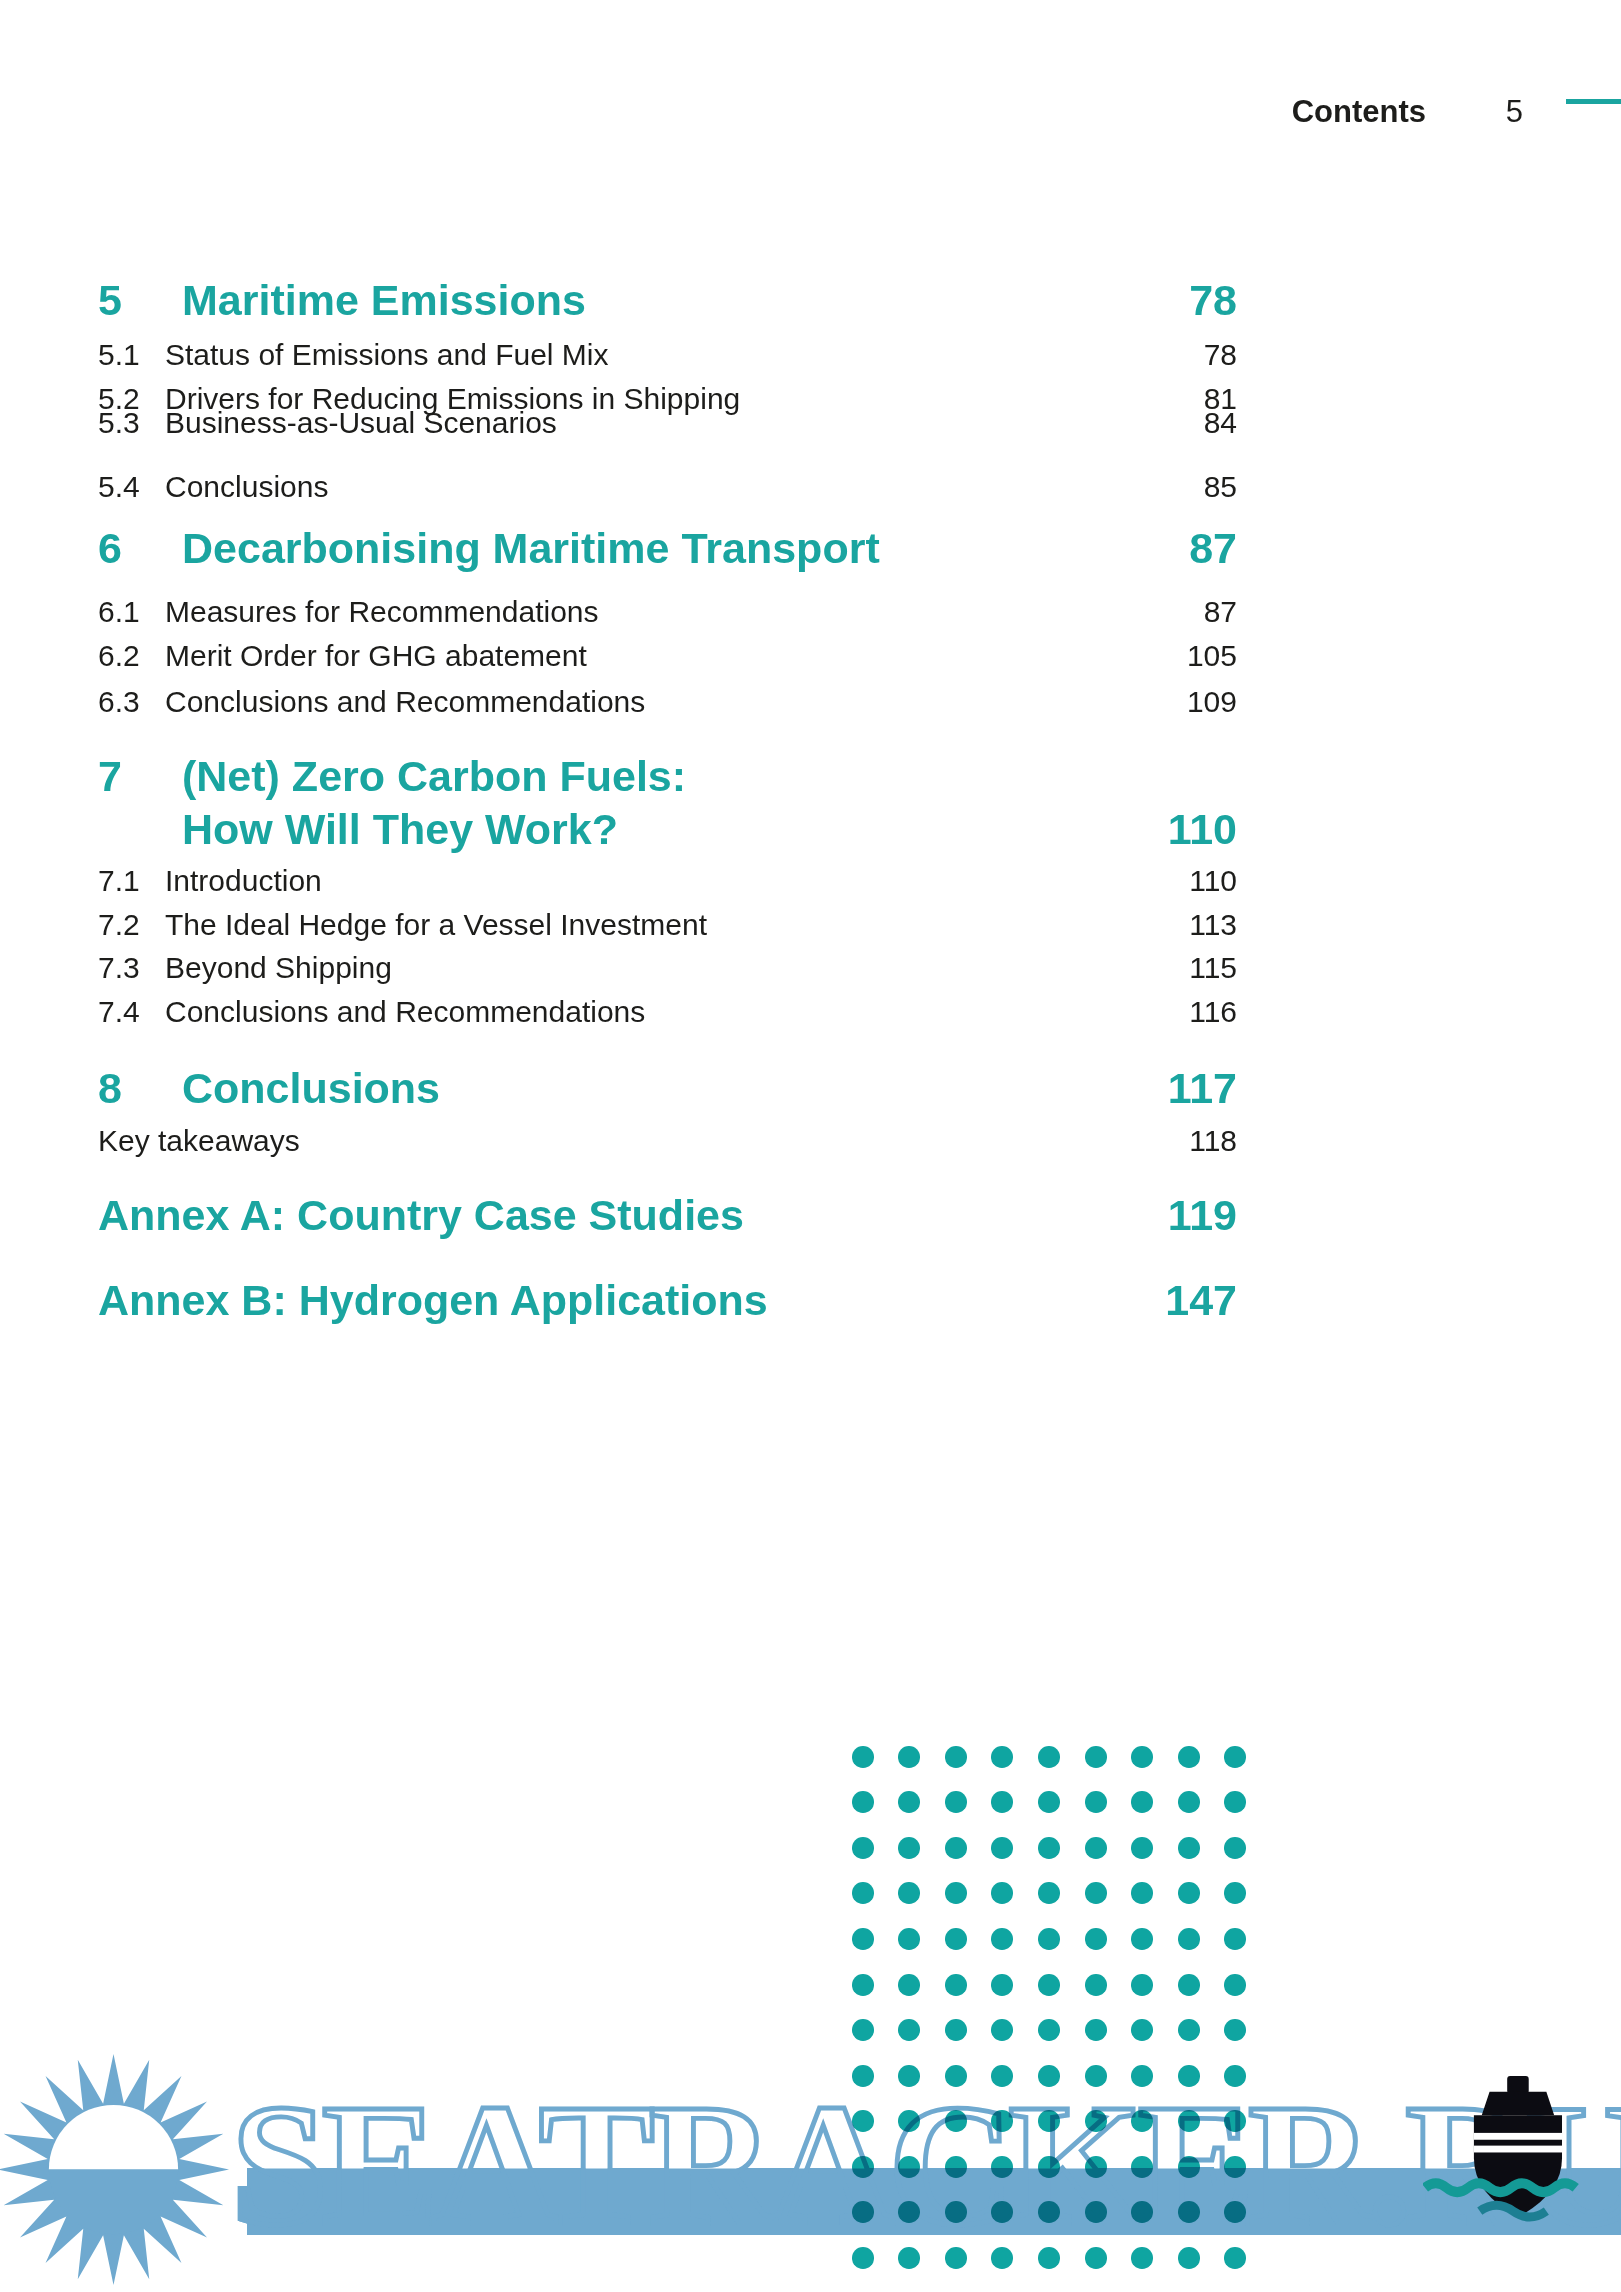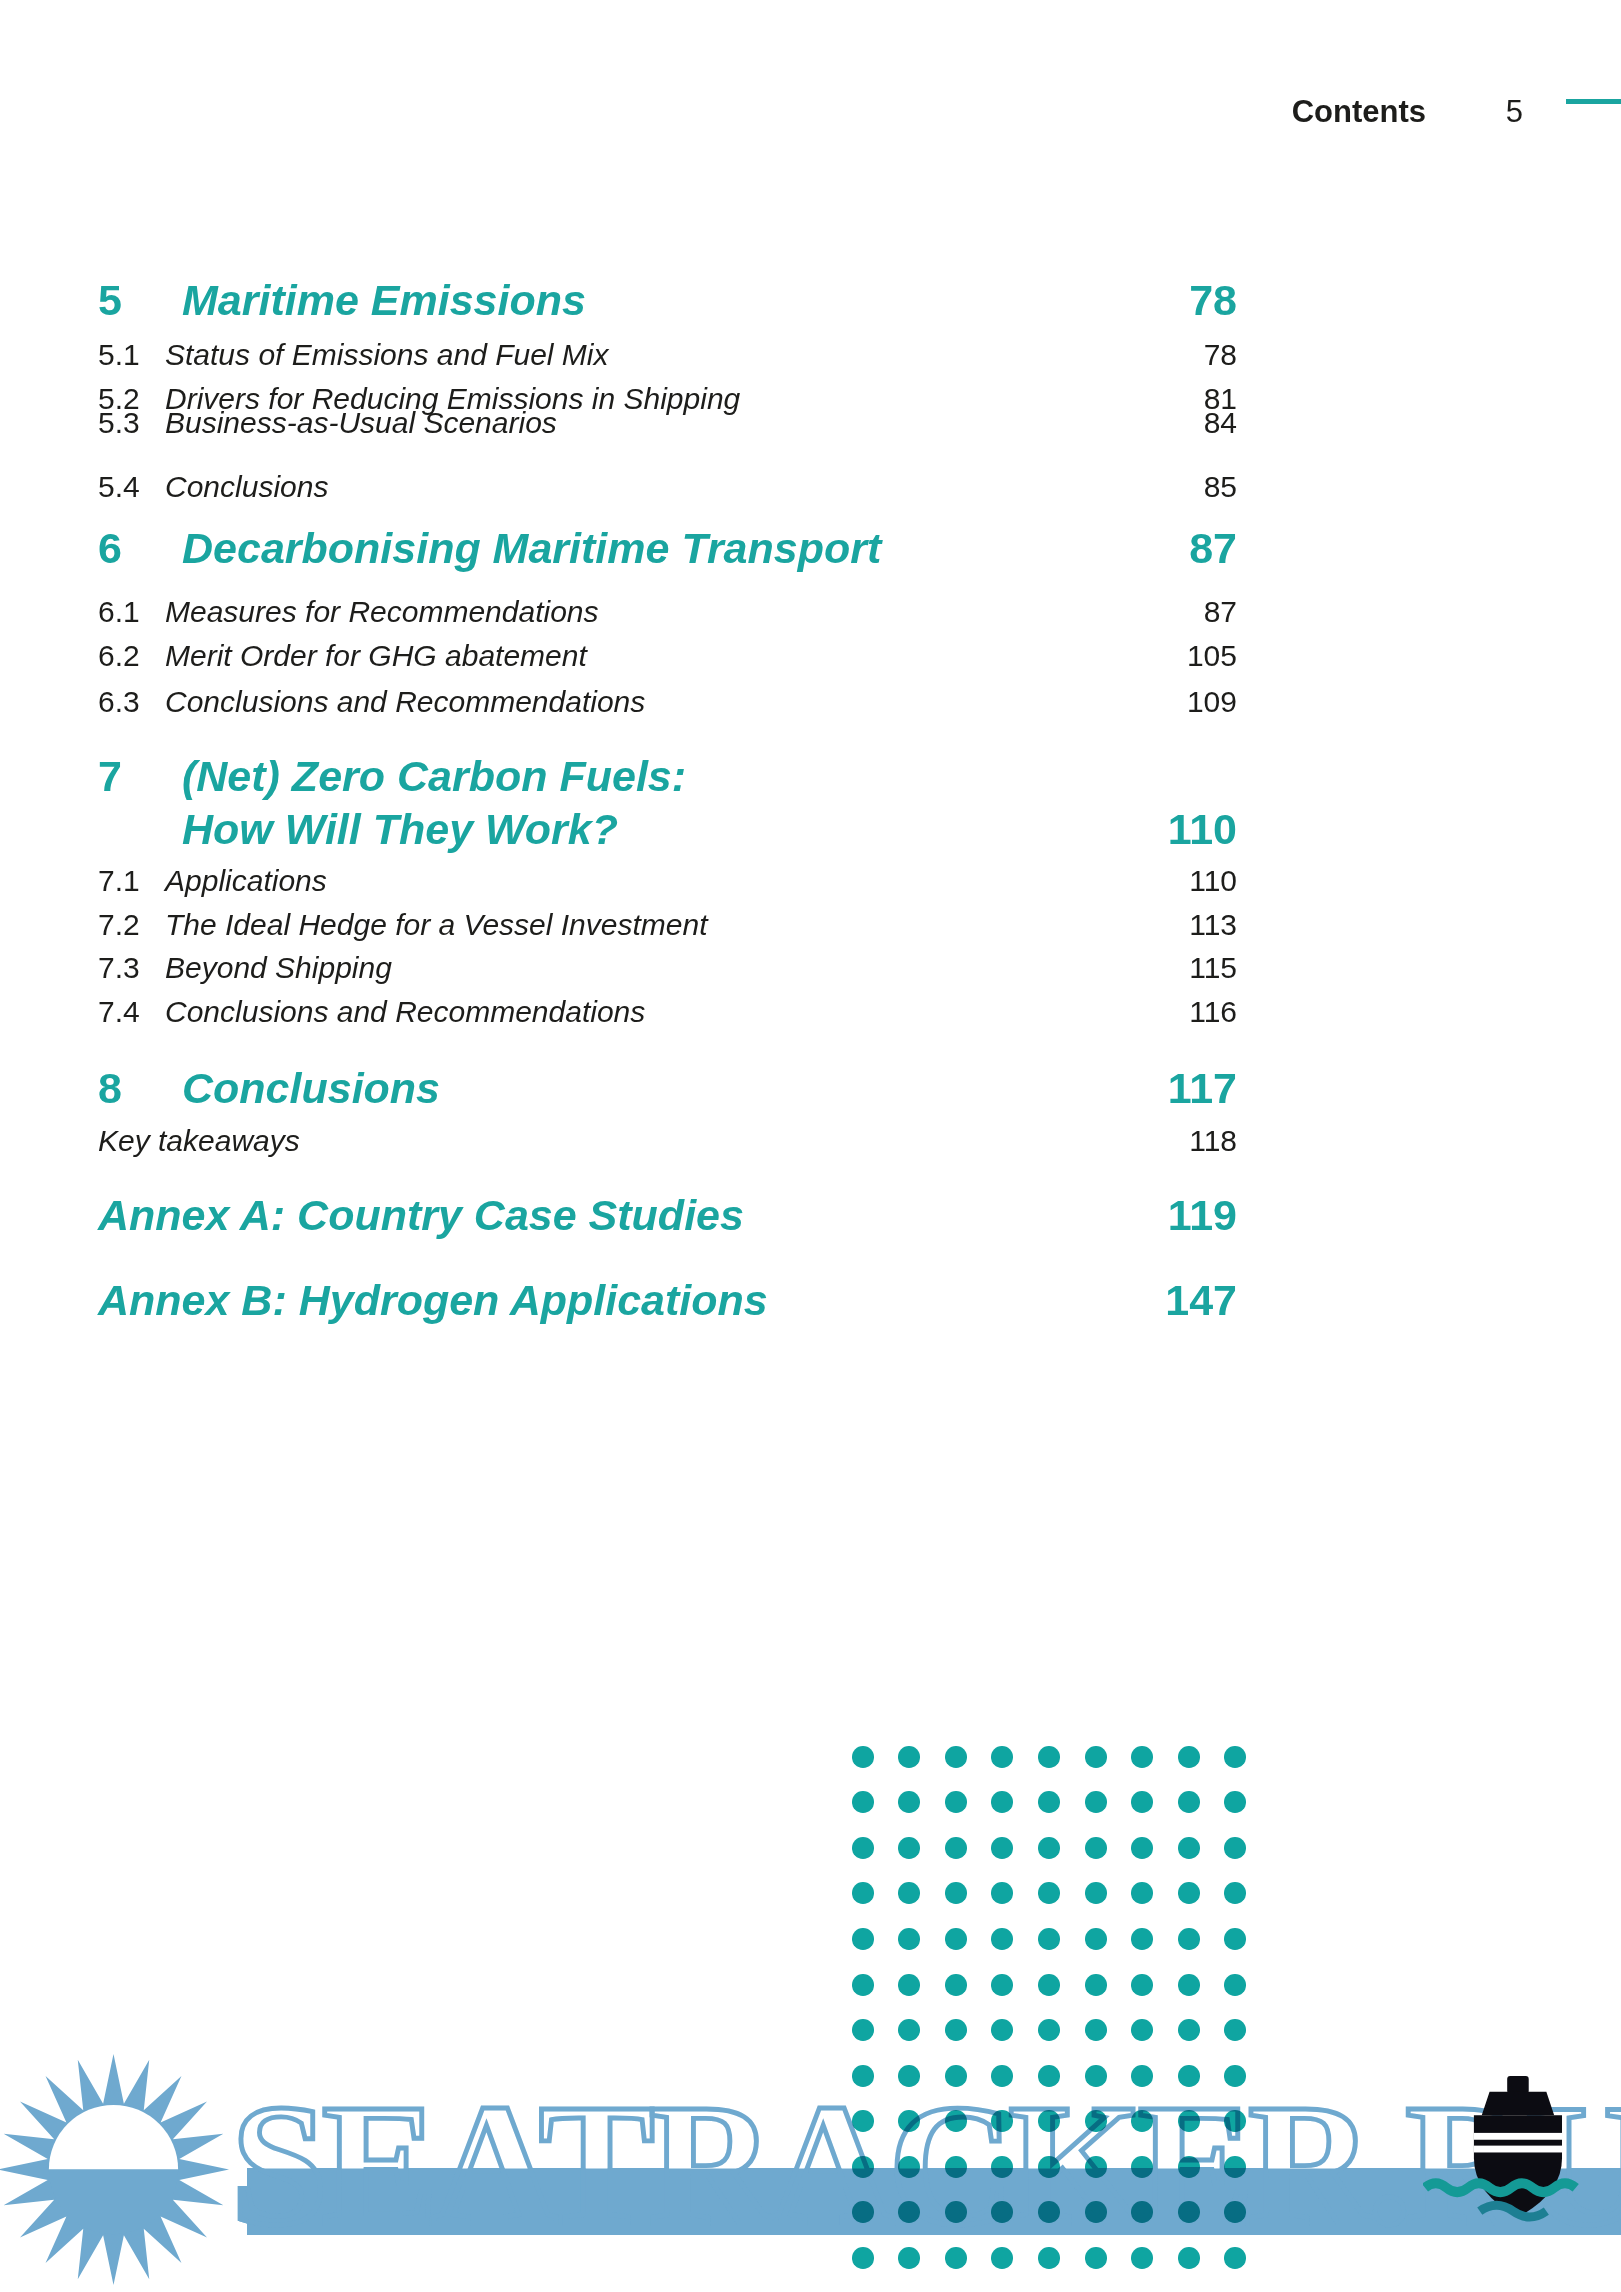--- a/index.html
+++ b/index.html
@@ -13,21 +13,21 @@
              font-weight:bold;color:var(--text);}
   .hdr-page{position:absolute;top:95px;right:98px;font-size:31px;line-height:33px;color:var(--text);}
   .hdr-line{position:absolute;top:99px;right:0;width:55px;height:4.9px;background:var(--accent);}
 
   
   .row{position:absolute;left:98px;width:1139px;display:flex;align-items:flex-end;}
   .sub{font-size:30px;line-height:29px;color:var(--text);}
   .sub .num{width:67px;flex:none;}
   .head{font-size:43px;line-height:53px;font-weight:bold;color:var(--accent);}
   .head .num{width:84px;flex:none;}
-  .lbl{flex:1 1 auto;font-style:italic;}
+  .lbl{flex:1 1 auto;}
   .pg{flex:none;text-align:right;margin-left:19.6px;}
 
   
   #dots{position:absolute;inset:0;pointer-events:none;mix-blend-mode:multiply;}
   .dot{position:absolute;width:21.6px;height:21.6px;border-radius:50%;}
 
   
   #watermark{position:absolute;inset:0;pointer-events:none;}
   .wm-band{position:absolute;left:247px;right:0;top:2168px;height:67px;background:var(--wmblue);}
   .wm-text{position:absolute;left:231px;top:2078px;white-space:nowrap;line-height:1;
@@ -116,21 +116,21 @@
   <div class="row head" style="top:750px">
     <span class="num" style="align-self:flex-start">7</span>
     <span class="lbl">
       <div>(Net) Zero Carbon Fuels:</div>
       <div>How Will They Work?</div>
     </span>
     <span class="pg">110</span>
   </div>
   <div class="row sub" style="top:866px">
     <span class="num">7.1</span>
-    <span class="lbl">Applications</span>
+    <span class="lbl">Introduction</span>
     <span class="pg">110</span>
   </div>
   <div class="row sub" style="top:910px">
     <span class="num">7.2</span>
     <span class="lbl">The Ideal Hedge for a Vessel Investment</span>
     <span class="pg">113</span>
   </div>
   <div class="row sub" style="top:953px">
     <span class="num">7.3</span>
     <span class="lbl">Beyond Shipping</span>

